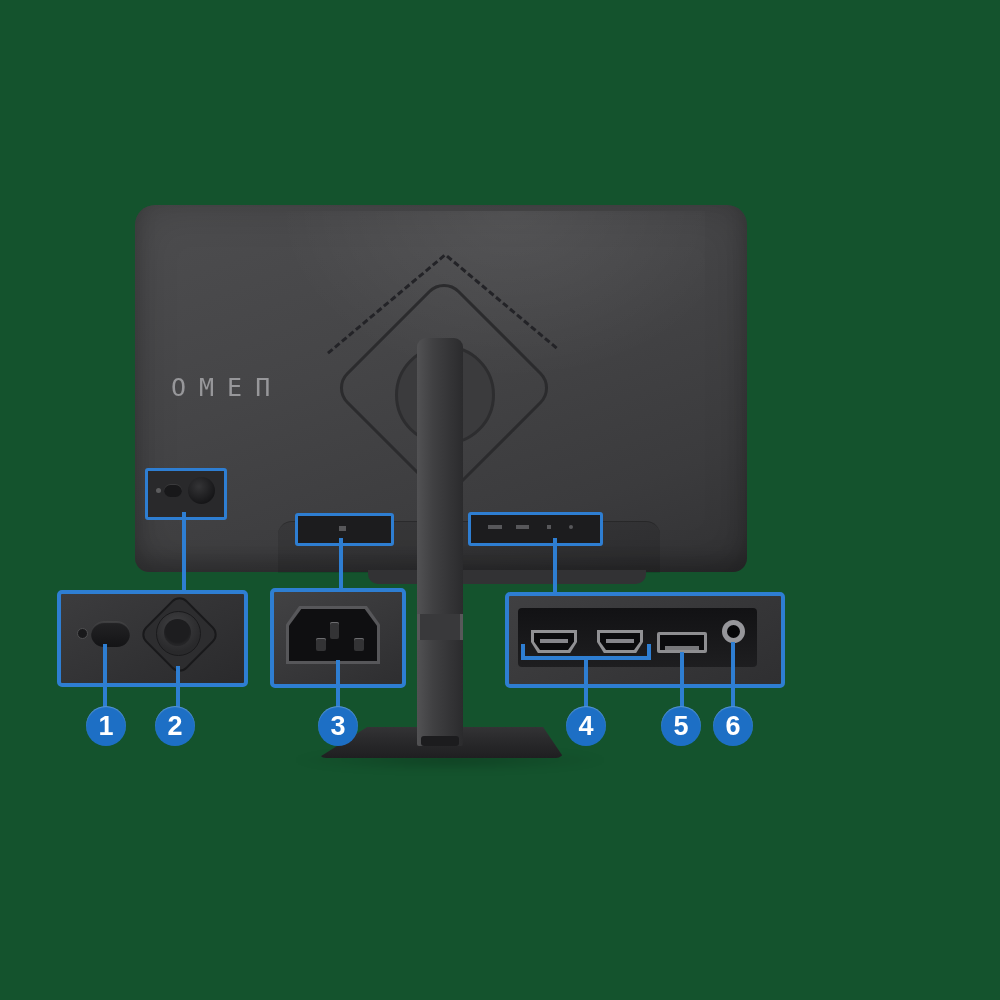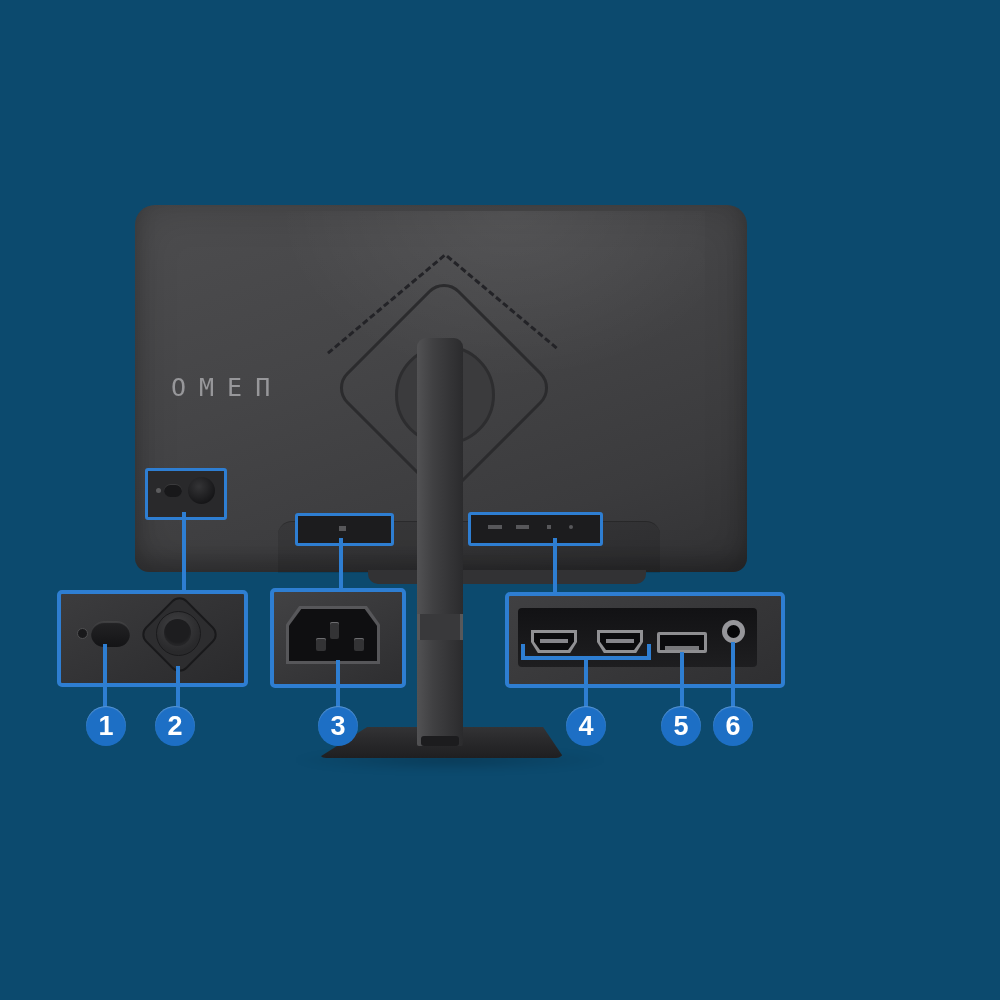--- a/index.html
+++ b/index.html
@@ -1,16 +1,16 @@
 <!DOCTYPE html>
 <html><head>
 <meta charset="utf-8">
 <style>
   html,body{margin:0;padding:0;background:#fff;}
-  .canvas{position:relative;width:1000px;height:1000px;background:#0c4a6e;overflow:hidden;
+  .canvas{position:relative;width:1000px;height:1000px;background:#14532d;overflow:hidden;
           font-family:"Liberation Sans",sans-serif;}
   .abs{position:absolute;}
 
   
   .base-shadow{left:295px;top:748px;width:310px;height:24px;
     background:radial-gradient(ellipse at 50% 50%, rgba(0,0,0,0.20) 0%, rgba(0,0,0,0.07) 45%, transparent 72%);
     filter:blur(3px);}
   .stand-base{left:318px;top:727px;width:246px;height:31px;border-radius:8px;
     clip-path:polygon(20% 0%,91.5% 0%,100% 100%,0% 100%);
     background:linear-gradient(180deg,#333335 0%,#2a2a2c 40%,#1f1f21 100%);}

